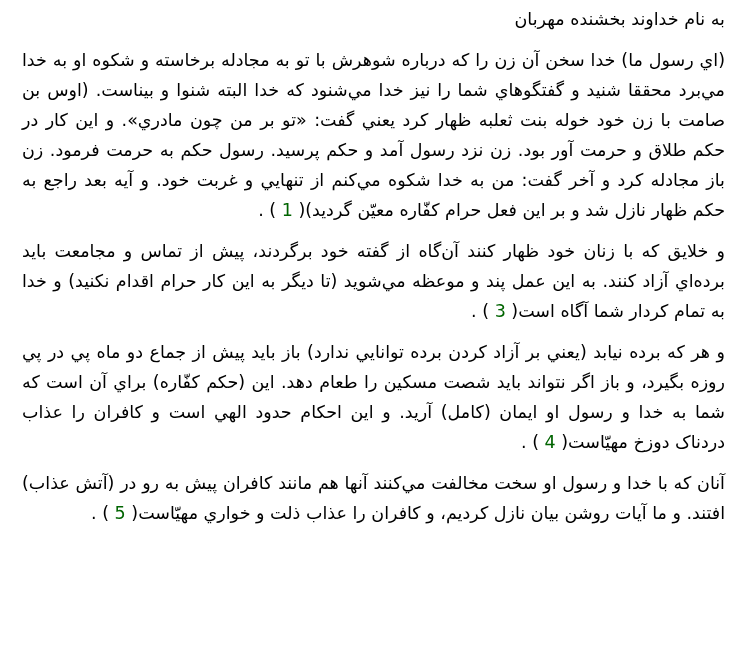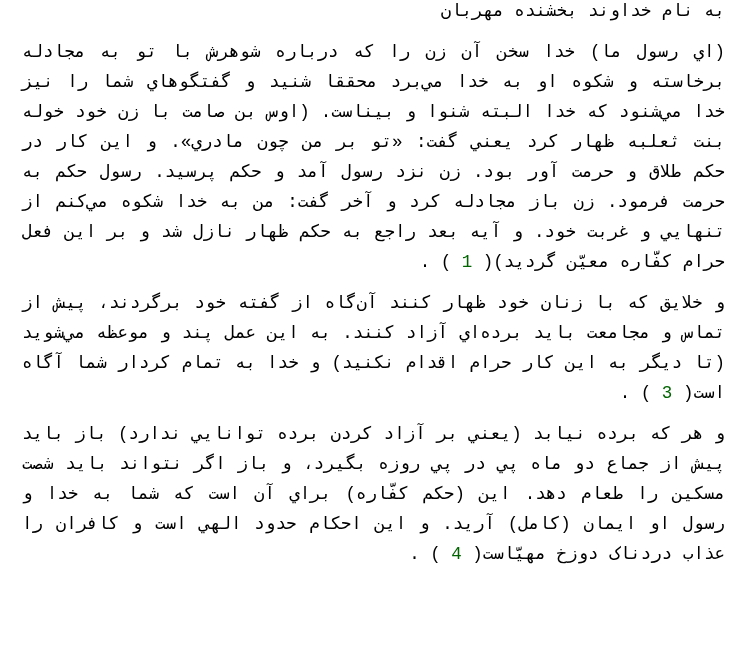--- a/index.html
+++ b/index.html
@@ -10,24 +10,23 @@
     body {
       width: 741px;
       height: 660px;
       overflow: hidden;
       font-family: "DejaVu Sans", sans-serif;
       font-size: 17.5px;
       color: #000000;
       direction: rtl;
     }
     .page {
-      padding: 0 16px 0 22px;
+      padding: 8px 16px 0 22px;
       box-sizing: border-box;
       width: 741px;
-      font-family: Liberation Mono, monospace;
     }
     .title {
       margin: 0;
       padding-top: 0;
       line-height: 22px;
       text-align: right;
       height: 26px;
     }
     .verse {
       margin: 11px 0 0 0;
@@ -45,14 +44,15 @@
 <div class="page">
   <p class="title">به نام خداوند بخشنده مهربان</p>
 
   <p class="verse"><span>(اي رسول ما) خدا سخن آن زن را كه درباره شوهرش با تو به مجادله برخاسته و شكوه او به خدا مي‌برد محققا شنيد و گفتگوهاي شما را نيز خدا مي‌شنود كه خدا البته شنوا و بيناست. (اوس بن صامت با زن خود خوله بنت ثعلبه ظهار كرد يعني گفت: «تو بر من چون مادري». و اين كار در حكم طلاق و حرمت آور بود. زن نزد رسول آمد و حكم پرسيد. رسول حكم به حرمت فرمود. زن باز مجادله كرد و آخر گفت: من به خدا شكوه مي‌كنم از تنهايي و غربت خود. و آيه بعد راجع به حكم ظهار نازل شد و بر اين فعل حرام كفّاره معيّن گرديد)</span><span>( </span><span class="num">1</span><span> ) .</span></p>
 
 
   <p class="verse"><span>و خلايق كه با زنان خود ظهار كنند آن‌گاه از گفته خود برگردند، پيش از تماس و مجامعت بايد برده‌اي آزاد كنند. به اين عمل پند و موعظه مي‌شويد (تا ديگر به اين كار حرام اقدام نكنيد) و خدا به تمام كردار شما آگاه است</span><span>( </span><span class="num">3</span><span> ) .</span></p>
 
   <p class="verse"><span>و هر كه برده نيابد (يعني بر آزاد كردن برده توانايي ندارد) باز بايد پيش از جماع دو ماه پي در پي روزه بگيرد، و باز اگر نتواند بايد شصت مسكين را طعام دهد. اين (حكم كفّاره) براي آن است كه شما به خدا و رسول او ايمان (كامل) آريد. و اين احكام حدود الهي است و كافران را عذاب دردناک دوزخ مهيّاست</span><span>( </span><span class="num">4</span><span> ) .</span></p>
 
+  <p class="verse"><span>آنان كه با خدا و رسول او سخت مخالفت مي‌كنند آنها هم مانند كافران پيش به رو در (آتش عذاب) افتند. و ما آيات روشن بيان نازل كرديم، و كافران را عذاب ذلت و خواري مهيّاست</span><span>( </span><span class="num">5</span><span> ) .</span></p>
 
 </div>
 
 </body></html>

